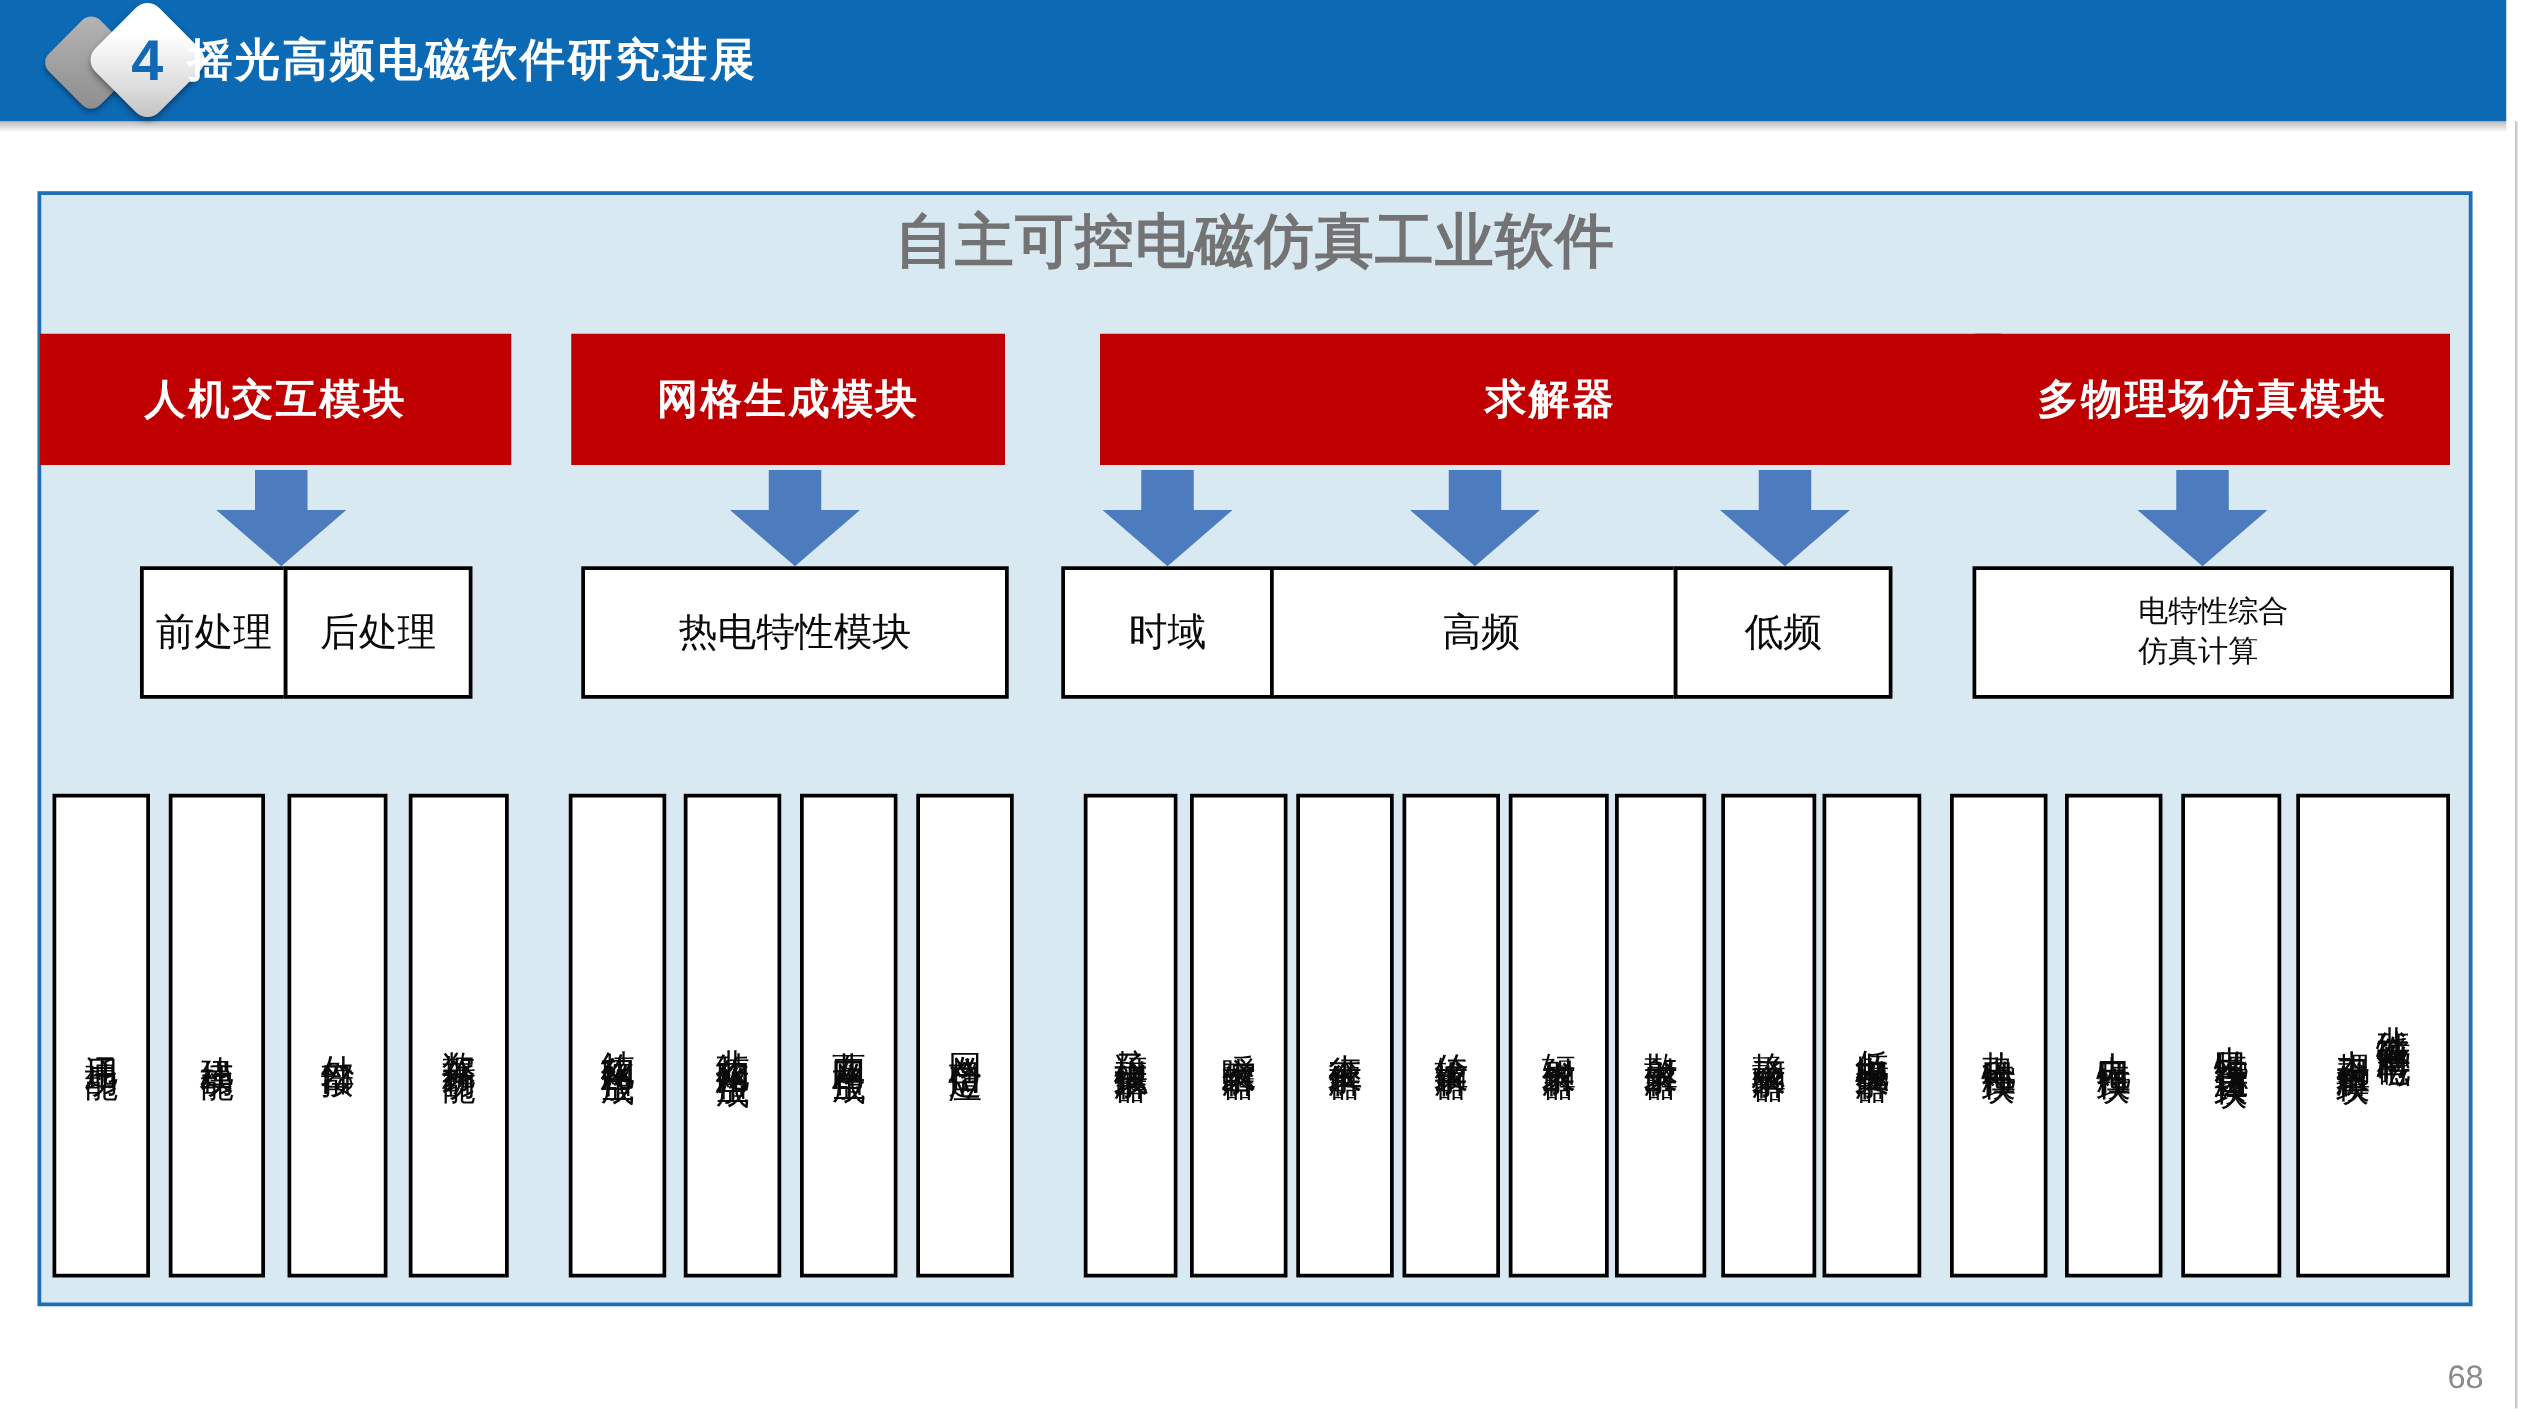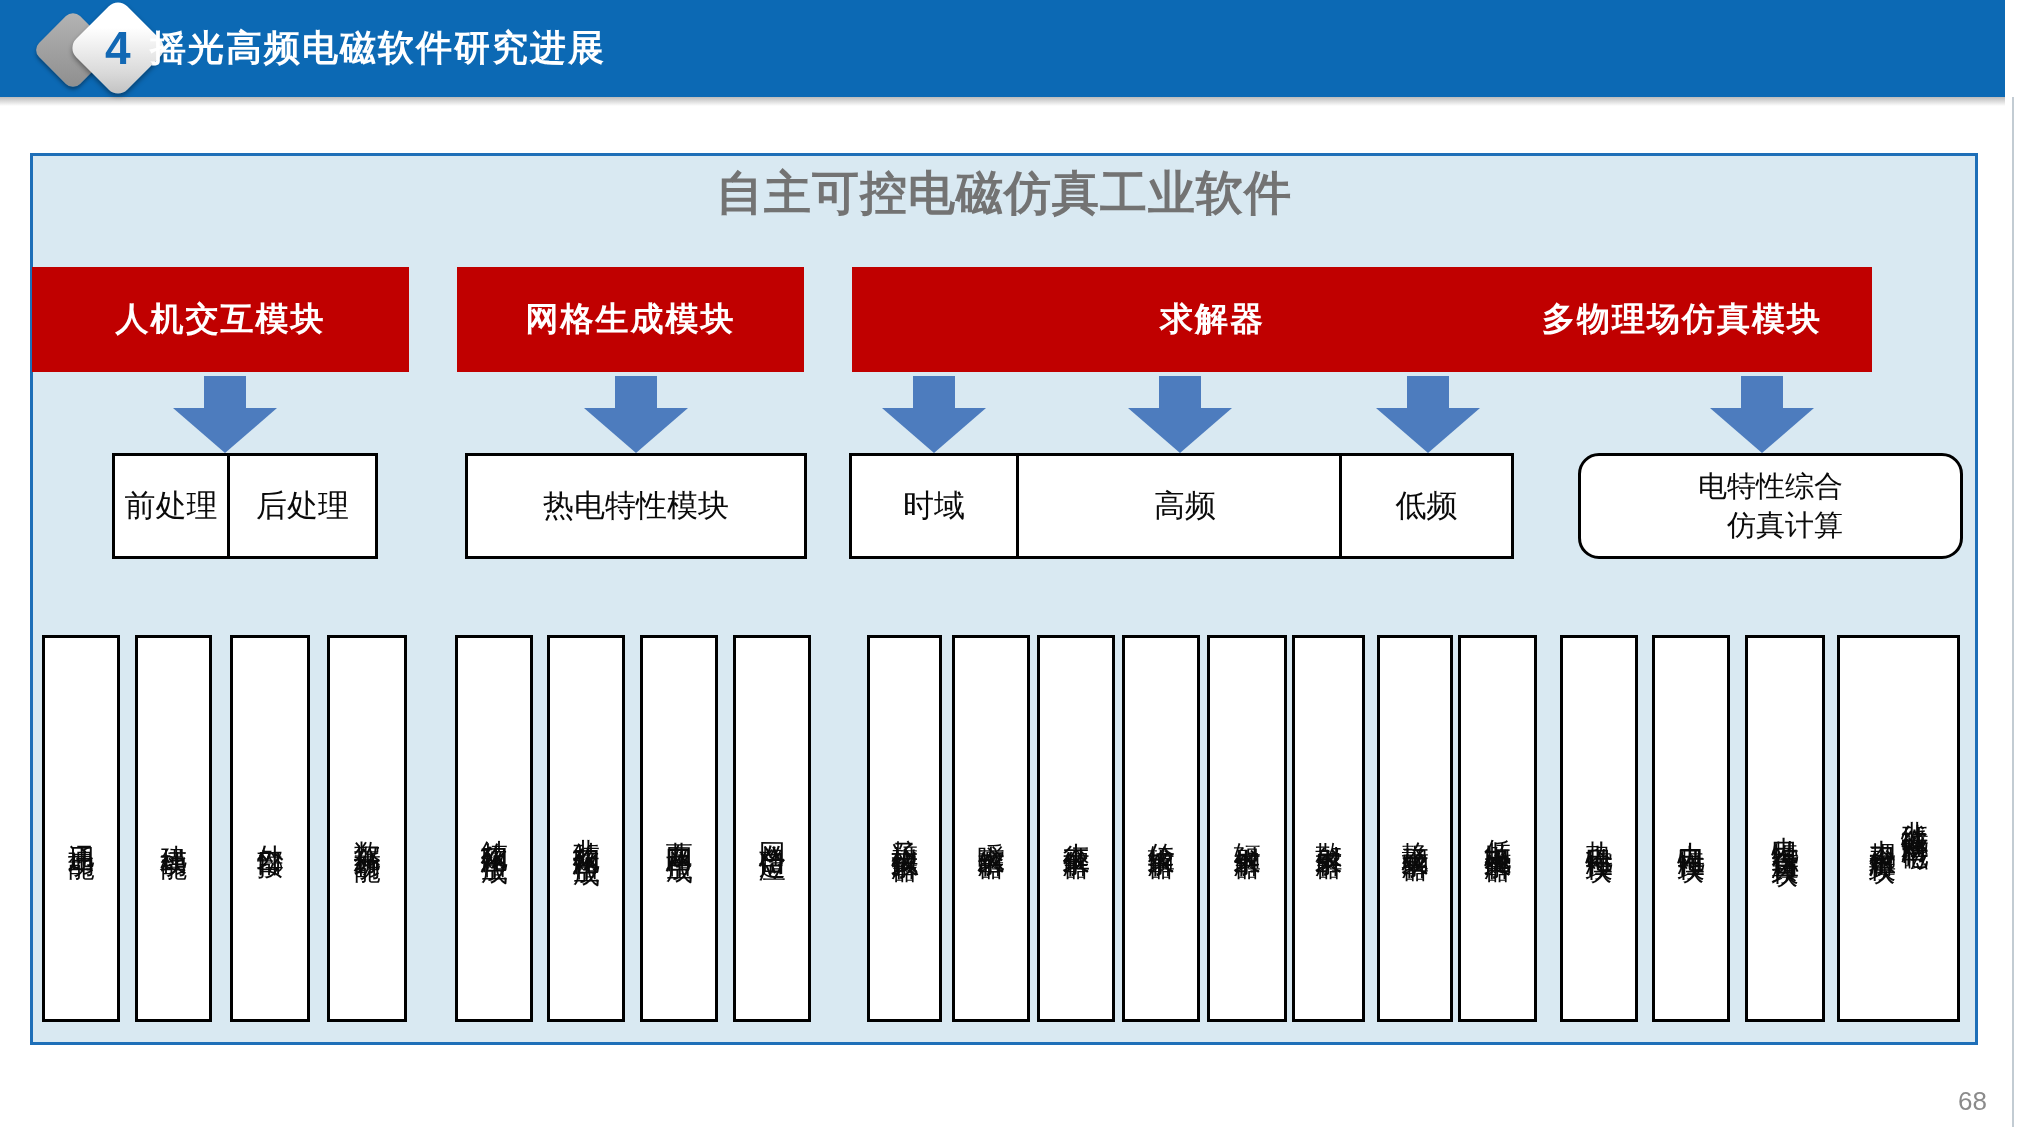--- a/index.html
+++ b/index.html
@@ -33,21 +33,21 @@
   .arrow{position:absolute;top:376px;width:104px;height:77px;}
   .arrow .stem{width:42px;height:32px;margin:0 auto;background:#4d7cbe;}
   .arrow .head{width:0;height:0;margin:0 auto;
     border-left:52px solid transparent;border-right:52px solid transparent;
     border-top:45px solid #4d7cbe;}
   
   .mid-box{position:absolute;top:453px;height:106px;background:#ffffff;
     border:3px solid #000000;box-sizing:border-box;
     display:flex;align-items:center;justify-content:center;
     font-size:31px;color:#0a0a0a;}
-  .two-line{white-space:pre-line;text-align:right;font-size:29px;line-height:1.35;border-radius:21px;}
+  .two-line{white-space:pre-line;text-align:left;font-size:24px;line-height:1.35;}
   
   .v-box{position:absolute;top:635px;height:387px;background:#ffffff;
     border:3px solid #000000;box-sizing:border-box;
     display:flex;align-items:center;justify-content:center;}
   .v-text{writing-mode:vertical-rl;text-orientation:upright;white-space:pre-line;
     font-size:27px;color:#0a0a0a;letter-spacing:3px;line-height:1.2;text-align:center;}
   .page-num{position:absolute;left:1958px;top:1086px;font-size:26px;color:#8b8b8b;}
 </style>
 </head>
 <body>
@@ -61,22 +61,22 @@
   <div class="badge-front">
     <span class="badge-num">4</span>
   </div>
   <div class="header-title">摇光高频电磁软件研究进展</div>
 
   <div class="panel"></div>
   <div class="diagram-title">自主可控电磁仿真工业软件</div>
 
   <div class="red-box" style="left:32px;width:377px;">人机交互模块</div>
   <div class="red-box" style="left:457px;width:347px;">网格生成模块</div>
-  <div class="red-box" style="left:852px;width:721px;">求解器</div>
-  <div class="red-box" style="left:1492px;width:380px;">多物理场仿真模块</div>
+  <div class="red-box" style="left:880px;width:721px;">求解器</div>
+  <div class="red-box" style="left:1580px;width:380px;">多物理场仿真模块</div>
 
   <div class="arrow" style="left:173px;">
       <div class="stem"></div>
       <div class="head"></div>
     </div>
   <div class="arrow" style="left:584px;">
       <div class="stem"></div>
       <div class="head"></div>
     </div>
   <div class="arrow" style="left:882px;">

